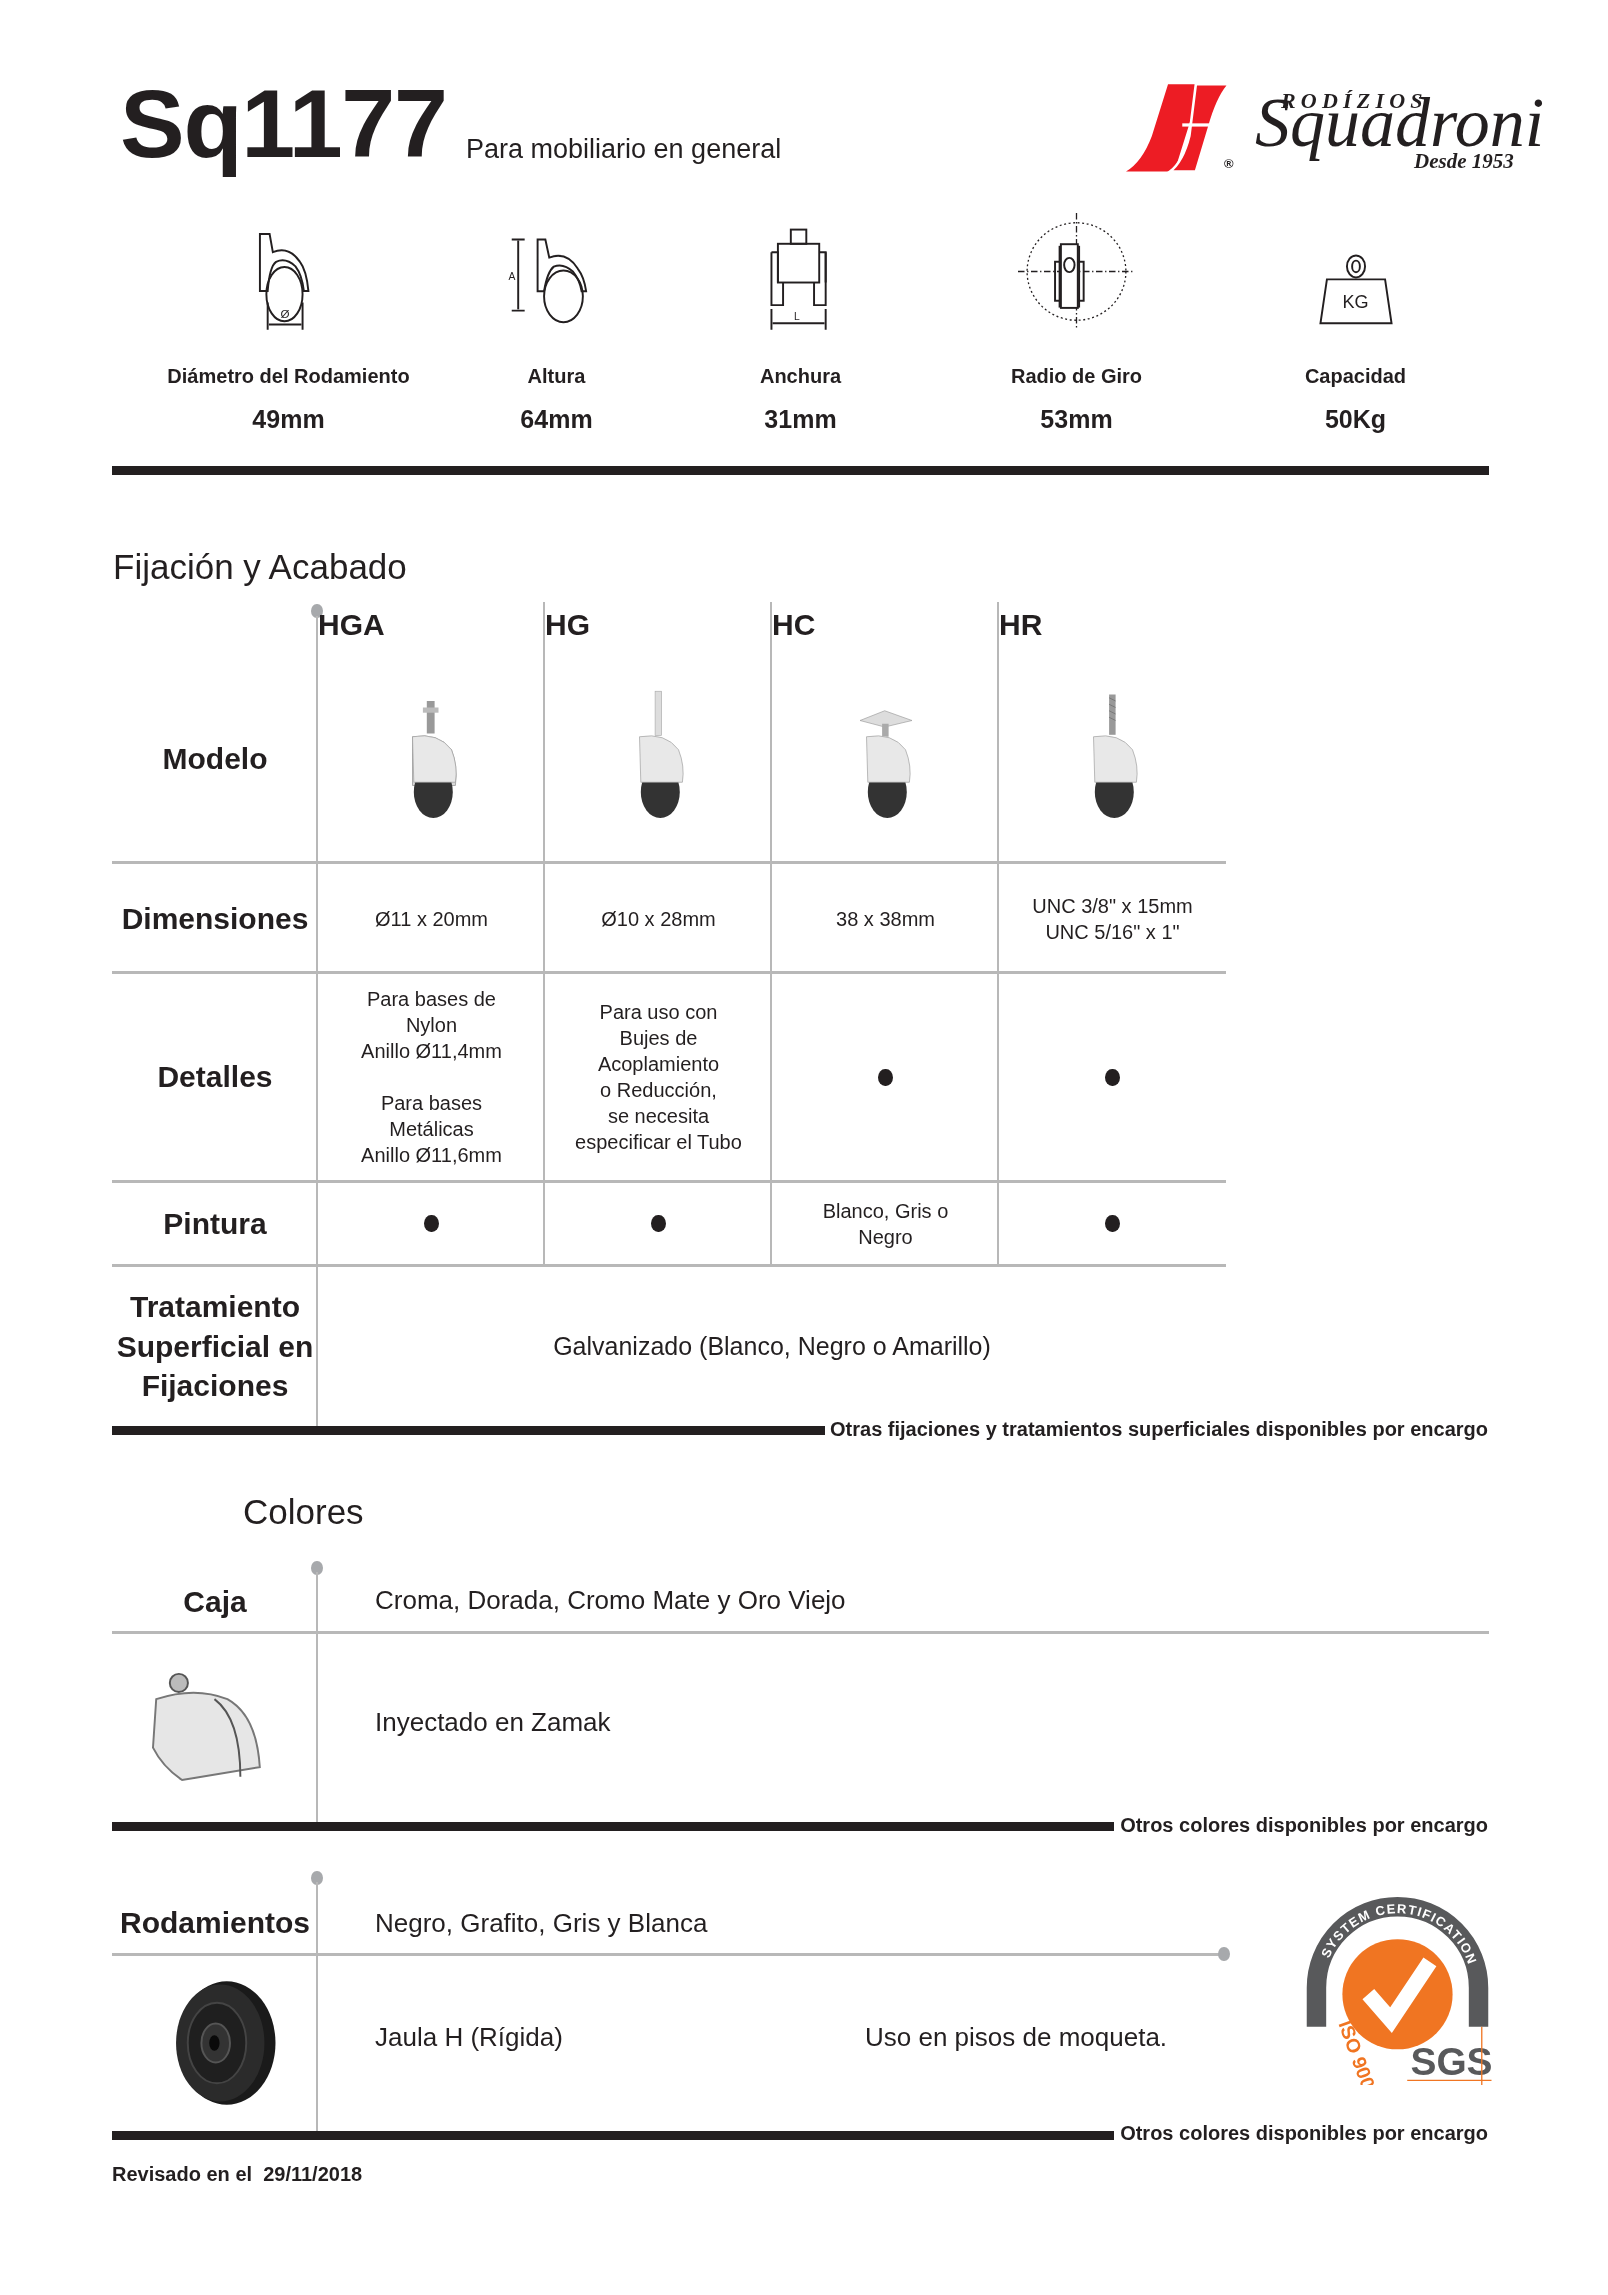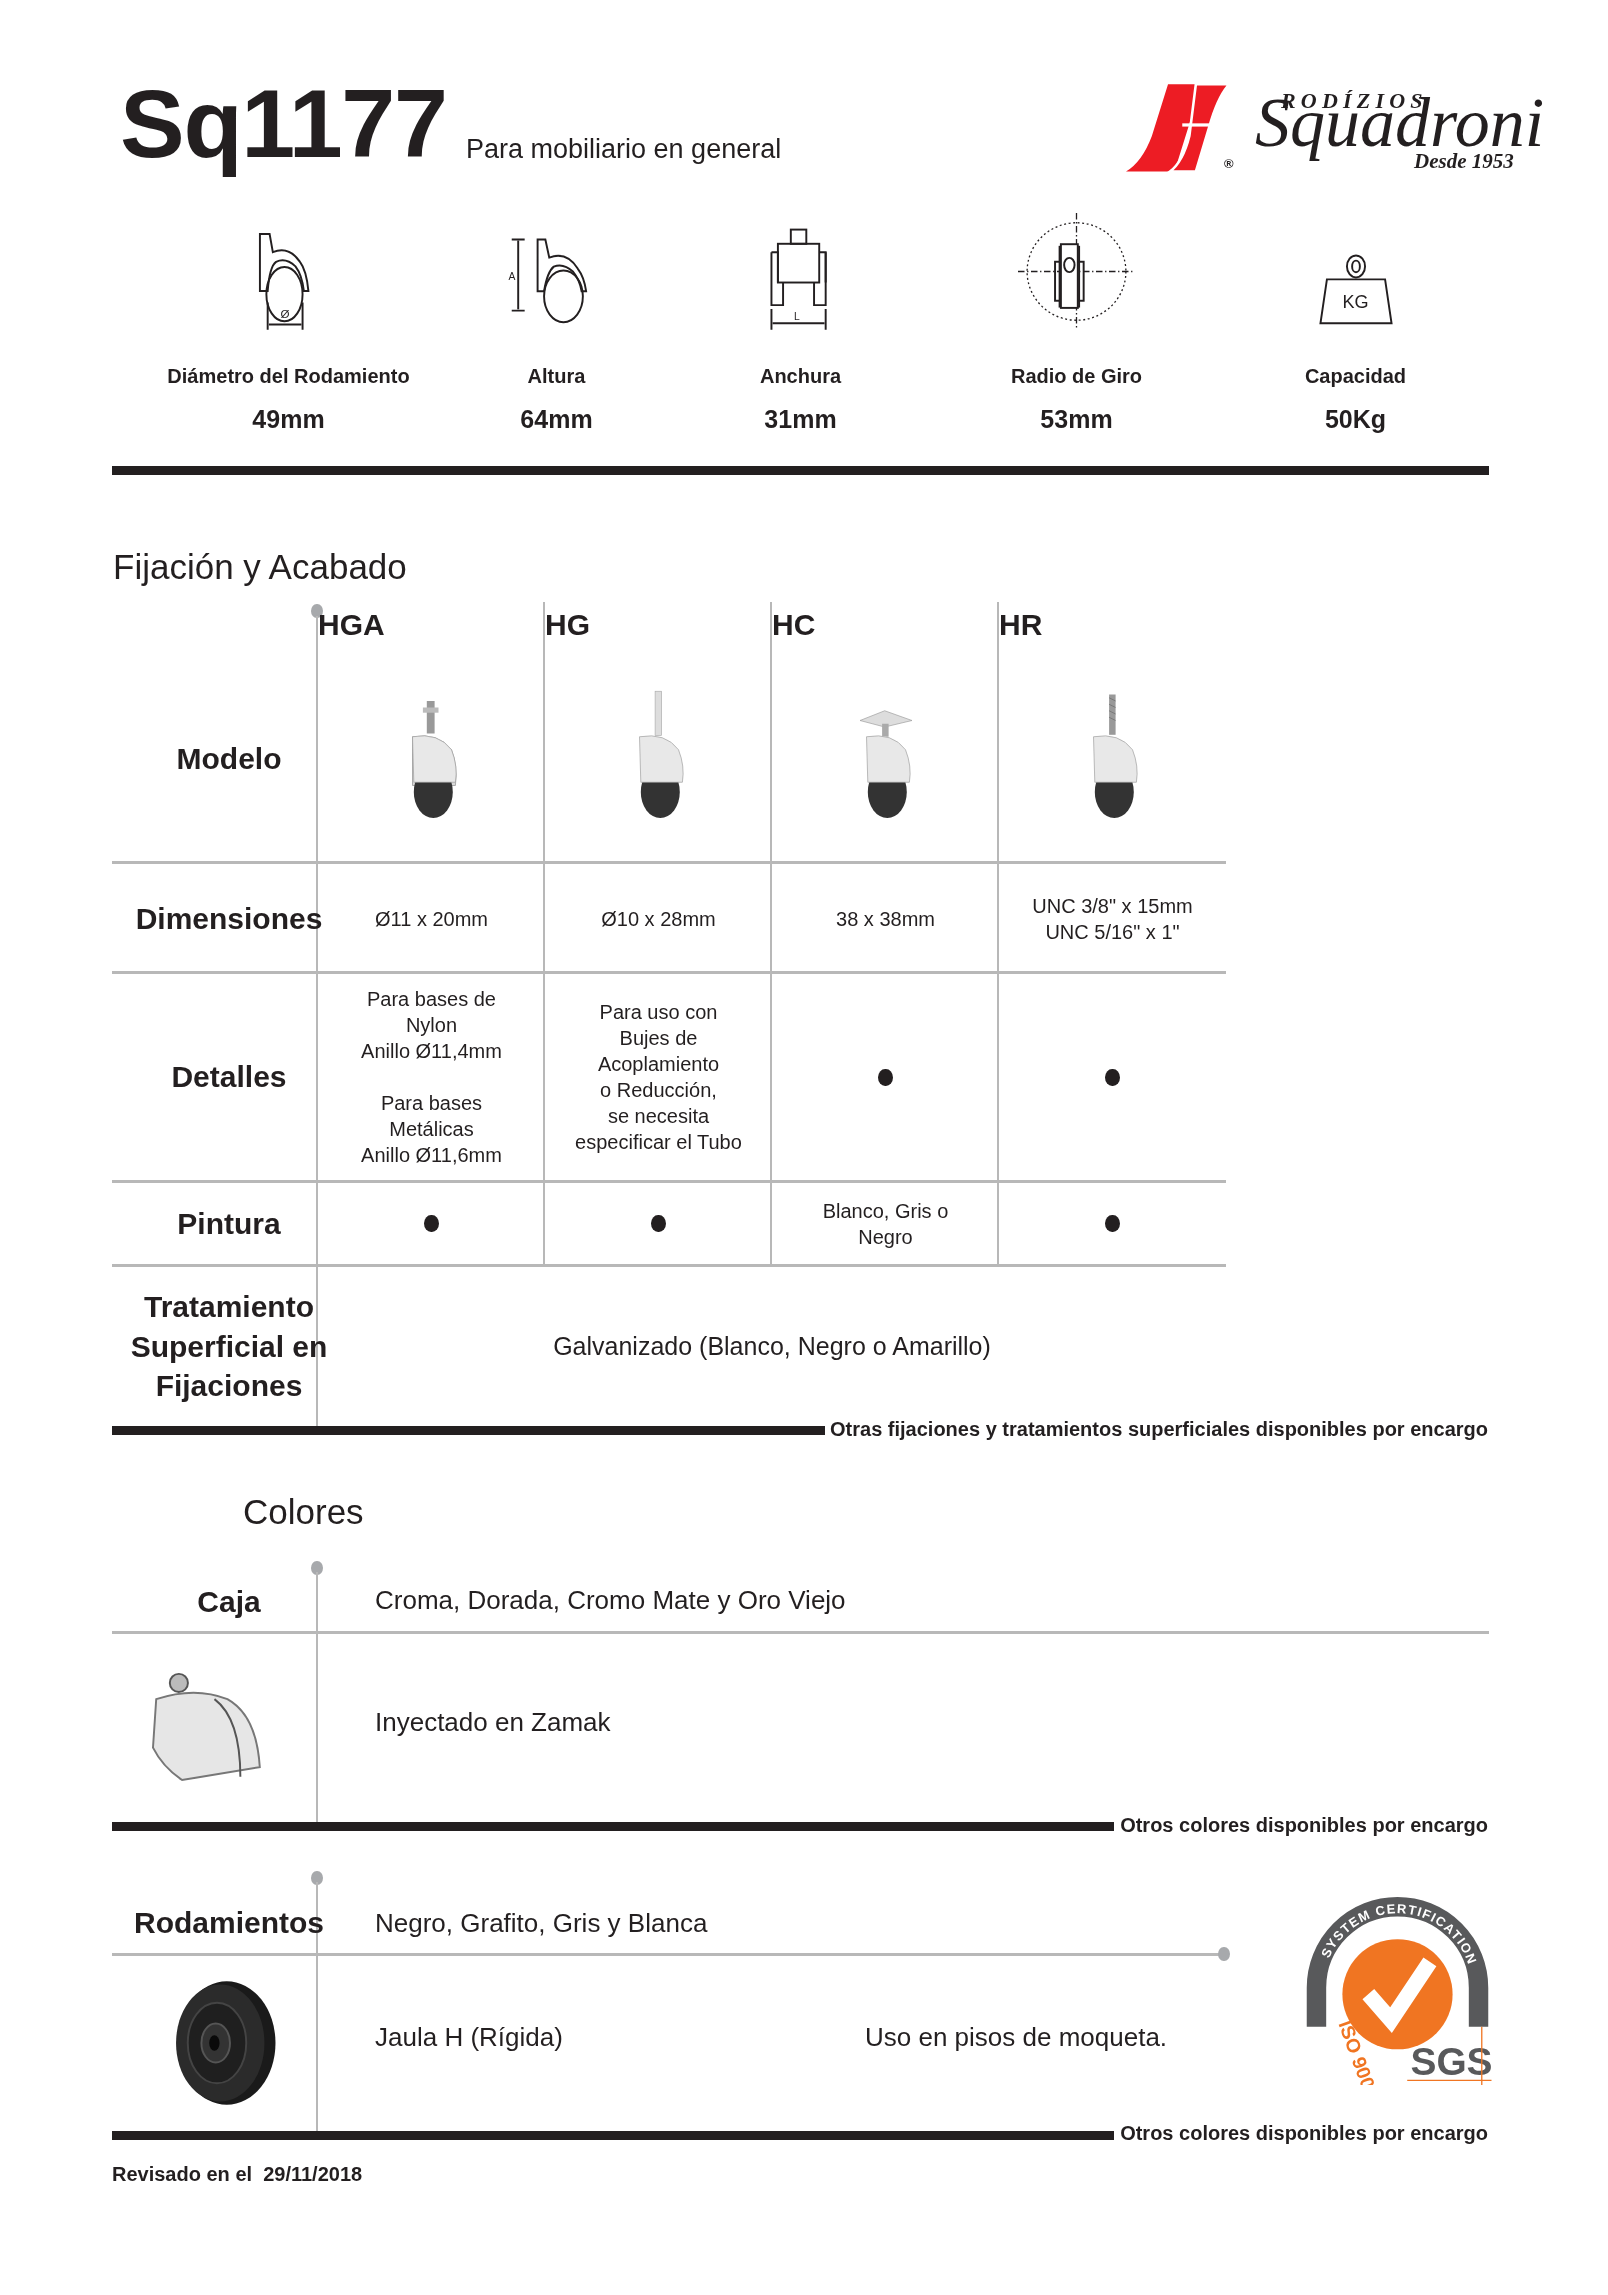--- a/index.html
+++ b/index.html
@@ -11,21 +11,21 @@
   .spec{position:absolute;width:285px;top:220px;}
   .spec .ic{height:110px;display:flex;justify-content:center;align-items:flex-end;}
   .spec .lbl{margin-top:35px;font-size:20px;font-weight:bold;text-align:center;}
   .spec .val{margin-top:17px;font-size:25px;font-weight:bold;text-align:center;}
   .rule-thick{position:absolute;height:9px;background:#231f20;}
   .rule-thin{position:absolute;height:1.9px;background:#b8b8b8;}
   .vline{position:absolute;width:1.9px;background:#b8b8b8;}
   .dot{position:absolute;width:11.7px;height:14.3px;border-radius:50%;background:#a7a9ac;}
   h2{margin:16px;font-weight:normal;position:absolute;font-size:35px;line-height:1;}
   .hdr{position:absolute;font-size:30px;font-weight:bold;width:227px;text-align:left;top:608px;}
-  .rowlbl{position:absolute;left:112px;width:206px;font-size:30px;font-weight:bold;text-align:center;display:flex;align-items:center;justify-content:center;line-height:1.32;margin-left:14px;}
+  .rowlbl{position:absolute;left:112px;width:206px;font-size:30px;font-weight:bold;text-align:center;display:flex;align-items:center;justify-content:center;line-height:1.32;}
   .cell{position:absolute;width:227px;font-size:20px;text-align:center;display:flex;align-items:center;justify-content:center;line-height:1.3;}
   .bullet{width:14.3px;height:17px;border-radius:50%;background:#231f20;display:inline-block;}
   .note{position:absolute;font-size:20px;font-weight:bold;text-align:right;}
   .plain{position:absolute;font-size:26px;}
   .caster{width:78px;height:143px;}
 </style>
 </head>
 <body>
 
 <div class="abs" id="title">Sq1177</div>

